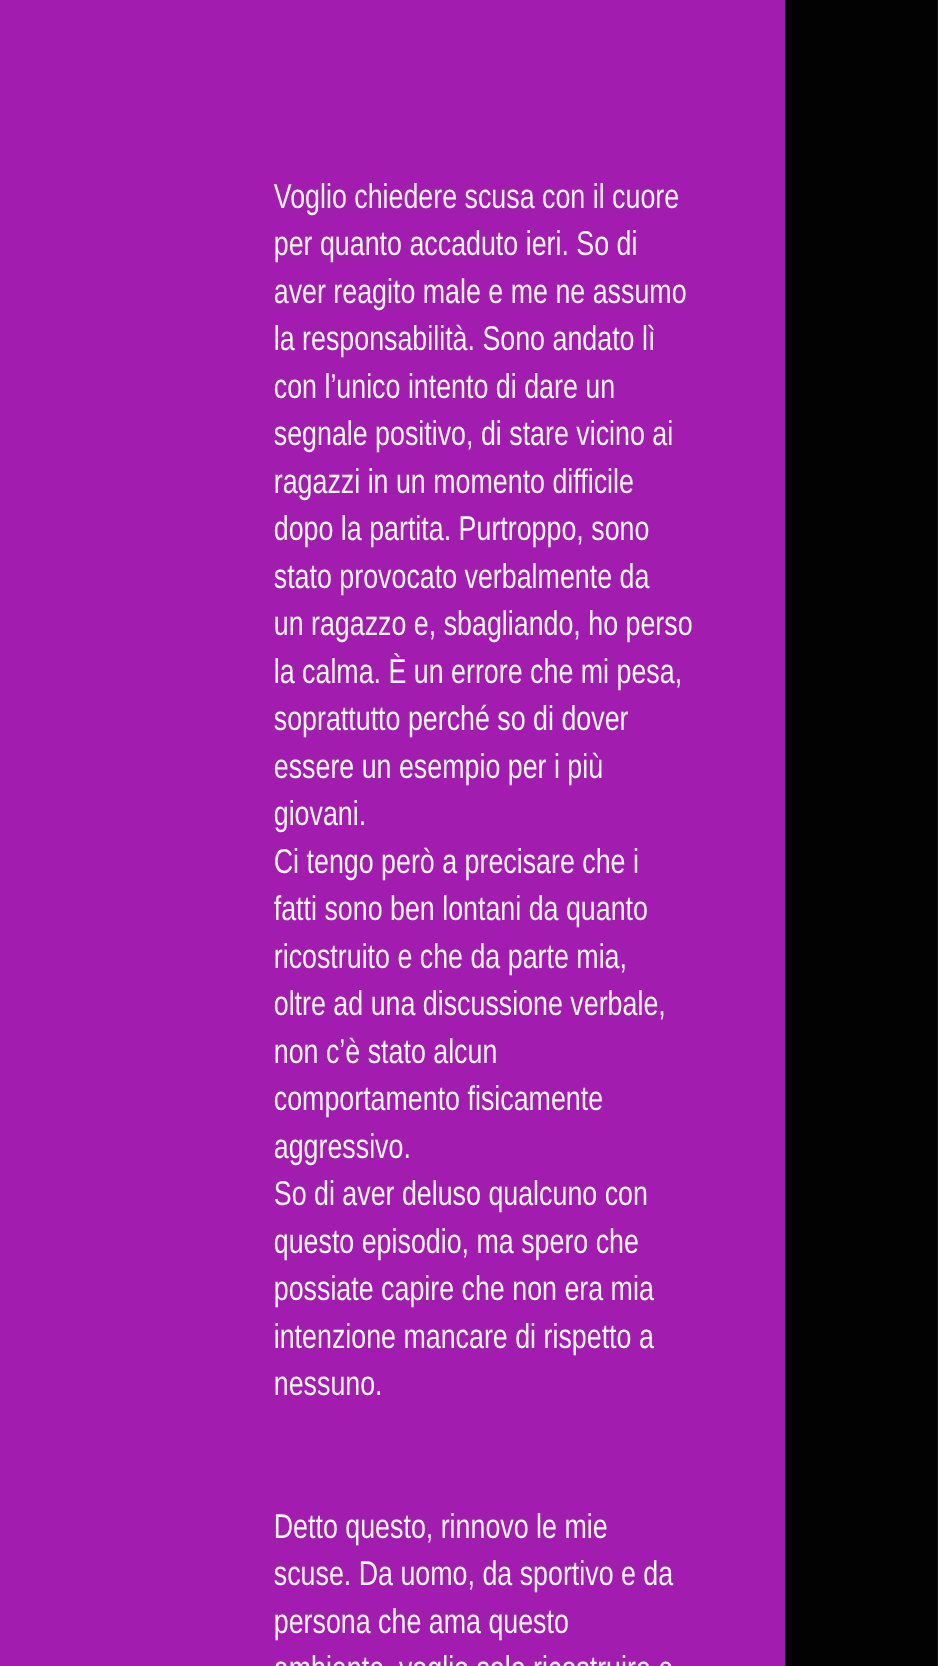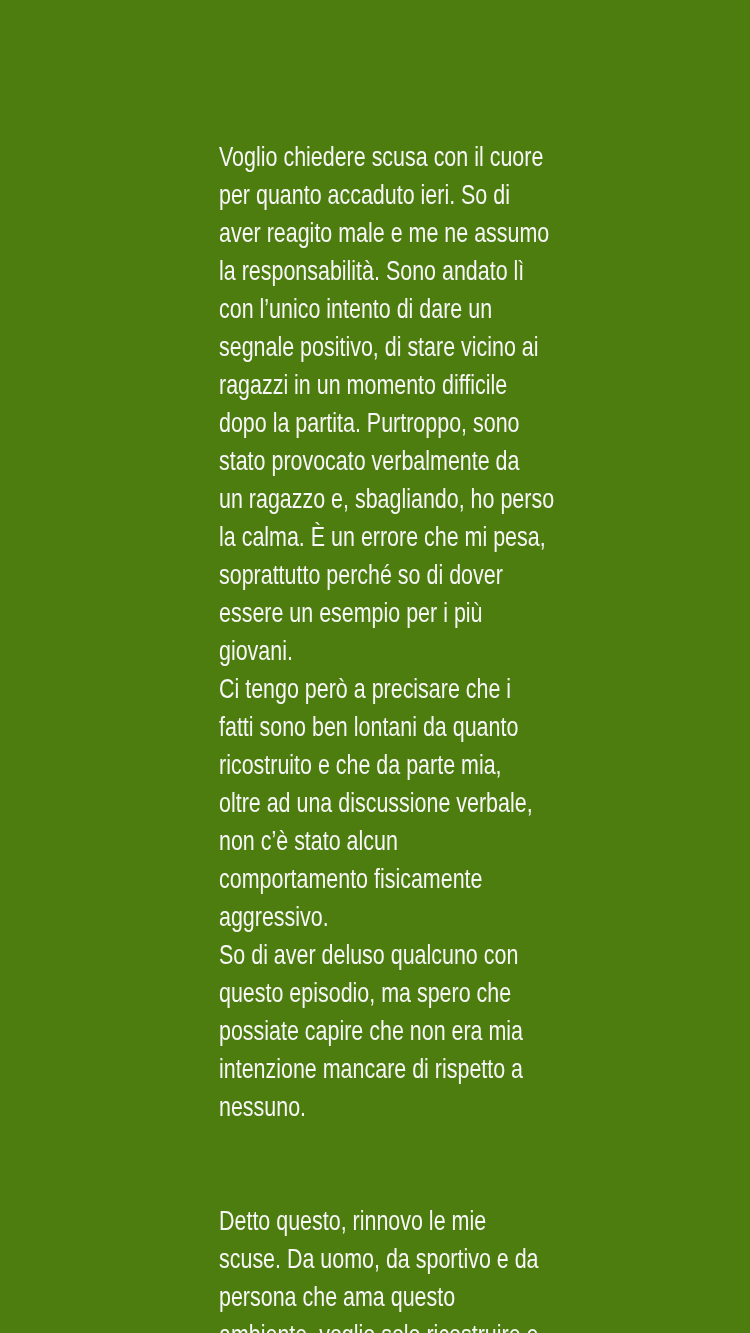--- a/index.html
+++ b/index.html
@@ -5,23 +5,23 @@
   html, body {
     margin: 0;
     padding: 0;
     width: 750px;
     height: 1333px;
     background: #020202;
     overflow: hidden;
   }
   .story-canvas {
     position: relative;
-    width: 750px;
+    width: 628px;
     height: 1333px;
-    background: #4d7c0f;
+    background: #a21caf;
   }
   .story-text {
     position: absolute;
     left: 219px;
     top: 100px;
     color: #f7f7f7;
     font-family: "Liberation Sans", sans-serif;
     font-size: 27.5px;
     font-weight: 400;
     line-height: 38px;

